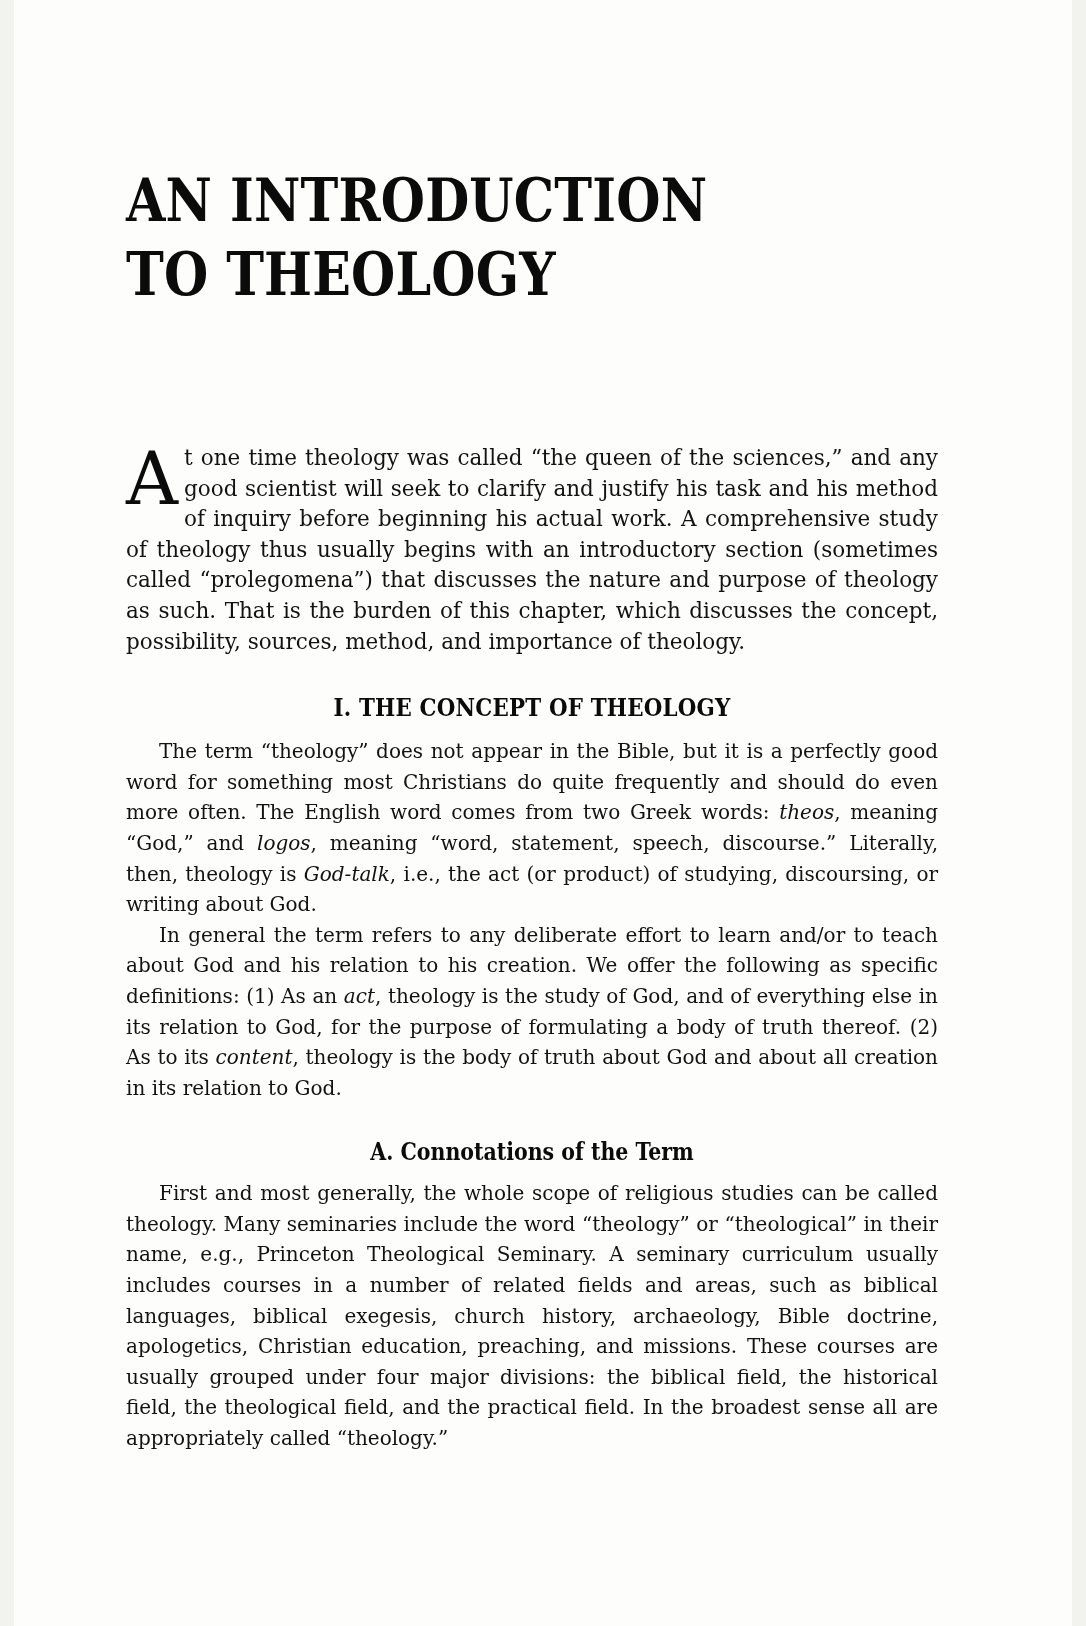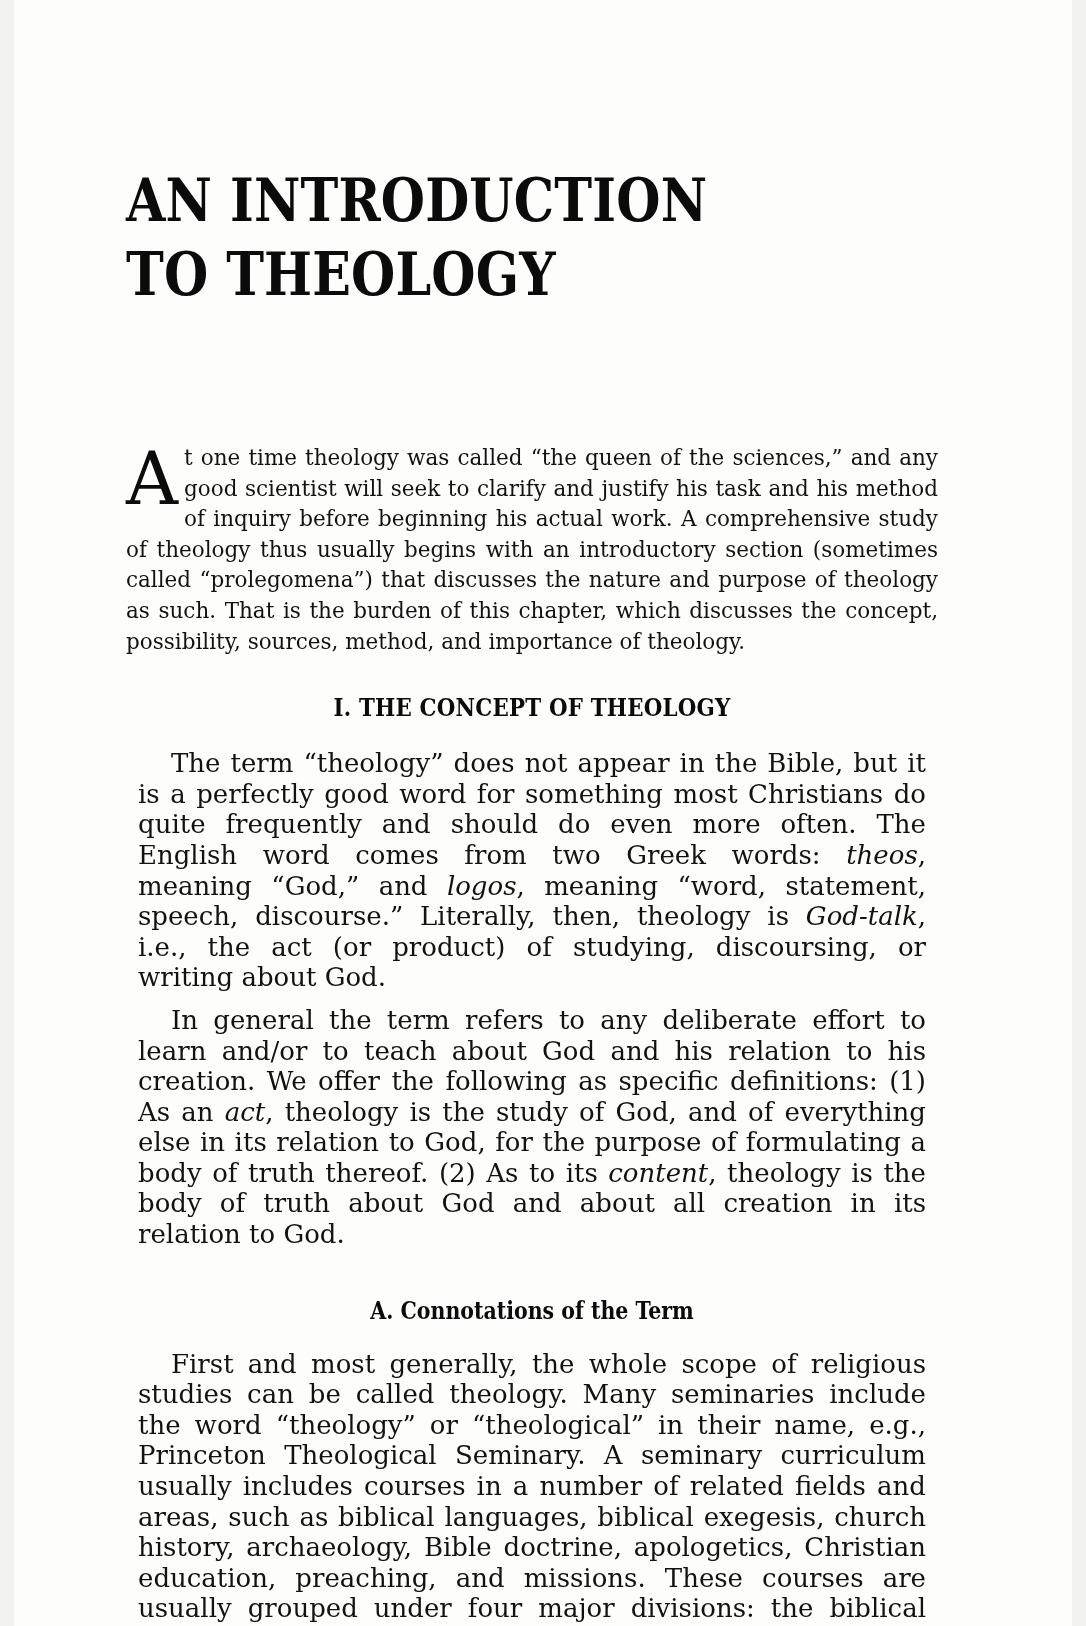--- a/index.html
+++ b/index.html
@@ -52,22 +52,22 @@
     transform-origin: left top;
   }
   .doc-title .title-line { display: block; white-space: nowrap; }
 
   
   .body-block {
     margin-top: 132px;
   }
 
   p.para {
-    margin: 12px;
-    font-size: 26px;
+    margin: 0;
+    font-size: 20px;
     line-height: 30.6px;
     text-align: justify;
     text-justify: inter-word;
     hyphens: manual;
     -webkit-hyphens: manual;
     text-indent: 0;
   }
   p.para.indented { text-indent: 33px; }
 
   

